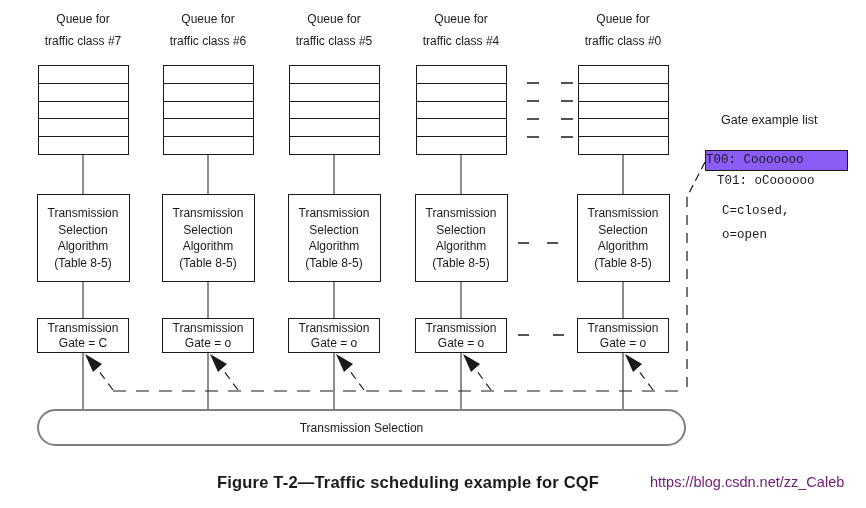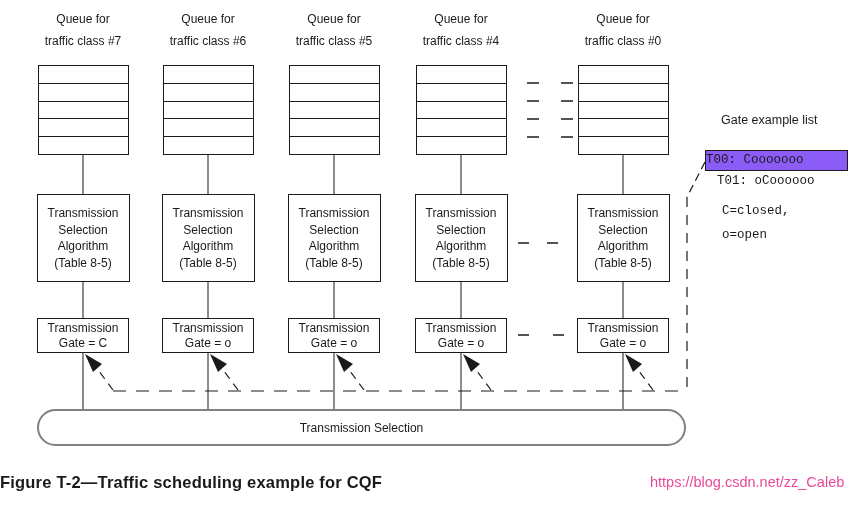--- a/index.html
+++ b/index.html
@@ -29,23 +29,23 @@
           border-radius:19px;background:#fff;display:flex;align-items:center;justify-content:center;
           font-size:12px;}
 
   .gcl-title{position:absolute;left:721px;top:113px;font-size:12.5px;}
   .mono{font-family:"Liberation Mono","DejaVu Sans Mono",monospace;}
   .gcl-entry-boxed{position:absolute;left:705px;top:150px;width:143px;height:21px;
                    border:1px solid #1a1a1a;font-size:12.5px;line-height:19px;background:#8b5cf6;}
   .gcl-entry{position:absolute;left:717px;top:172px;font-size:12.5px;line-height:19px;font-family:Liberation Mono, monospace;}
   .gcl-legend{position:absolute;left:722px;top:199px;font-size:12.5px;line-height:24px;white-space:pre-line;}
 
-  .caption{position:absolute;left:0;top:473px;width:816px;text-align:left;
+  .caption{position:absolute;left:0;top:473px;width:816px;text-align:center;
            font-weight:bold;font-size:16.5px;letter-spacing:0.2px;}
-  .watermark{position:absolute;left:650px;top:474px;font-size:14.5px;color:#ec4899;}
+  .watermark{position:absolute;left:650px;top:474px;font-size:14.5px;color:#701a75;}
 </style>
 </head>
 <body>
 
 <div class="stage">
 
   <svg class="layer" viewBox="0 0 866 508" xmlns="http://www.w3.org/2000/svg">
     <g stroke="#1a1a1a" stroke-width="1">
 
       <g>

